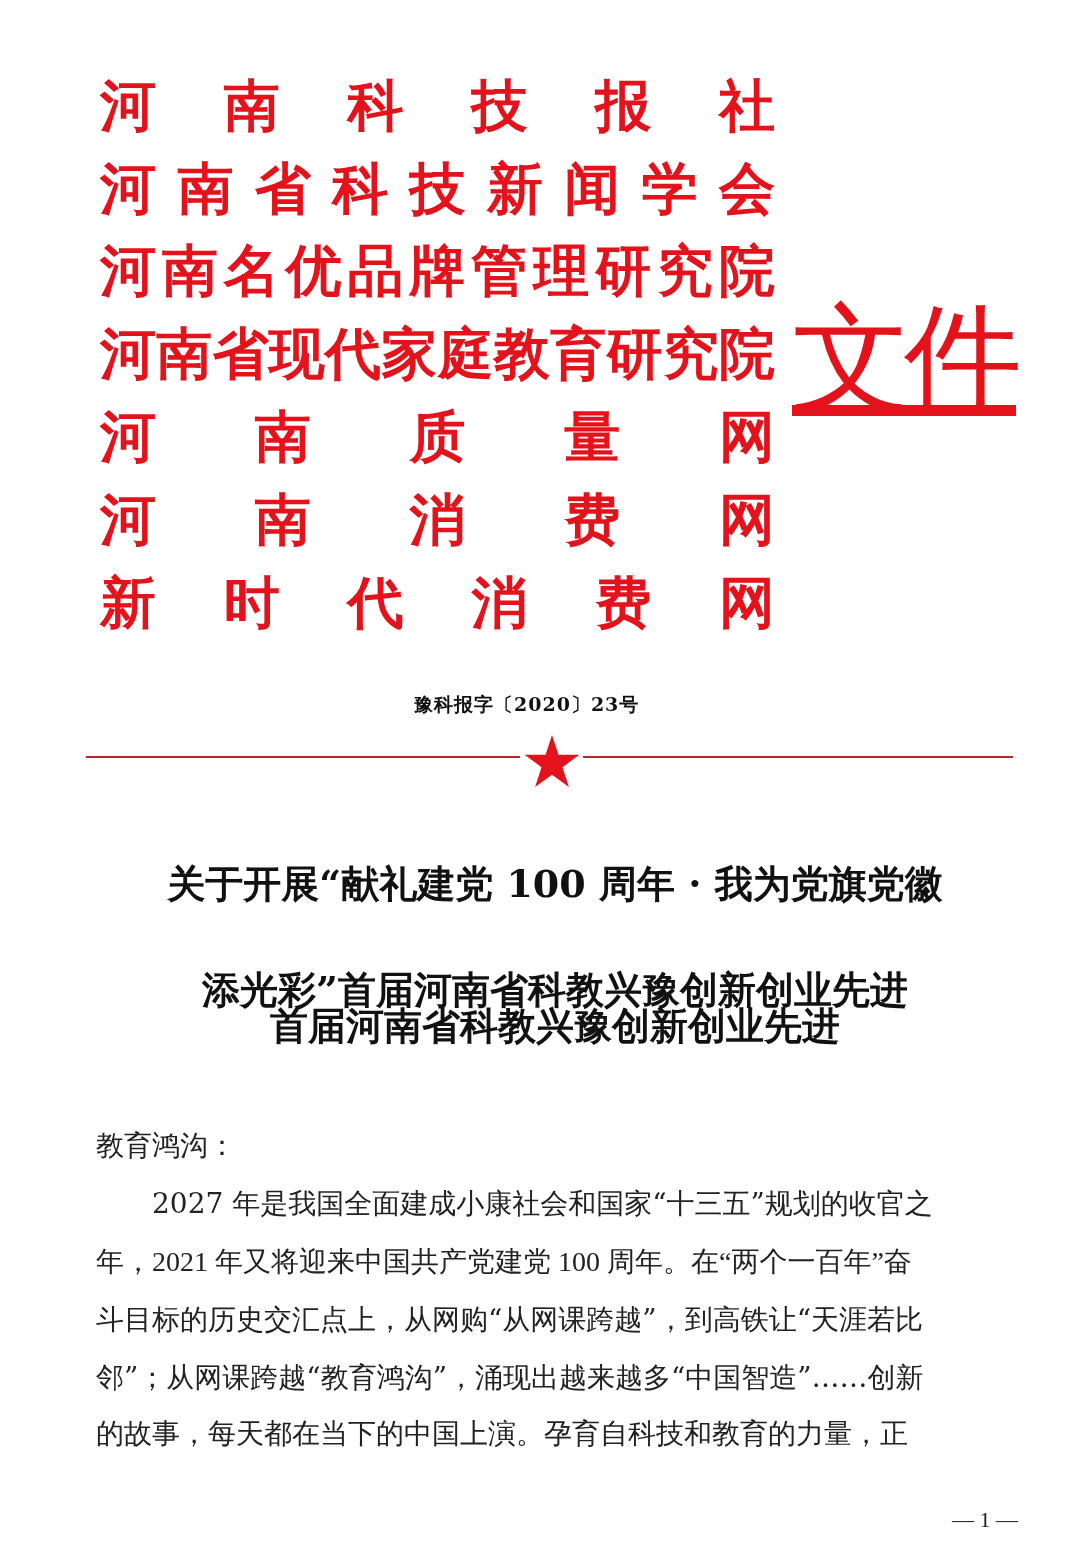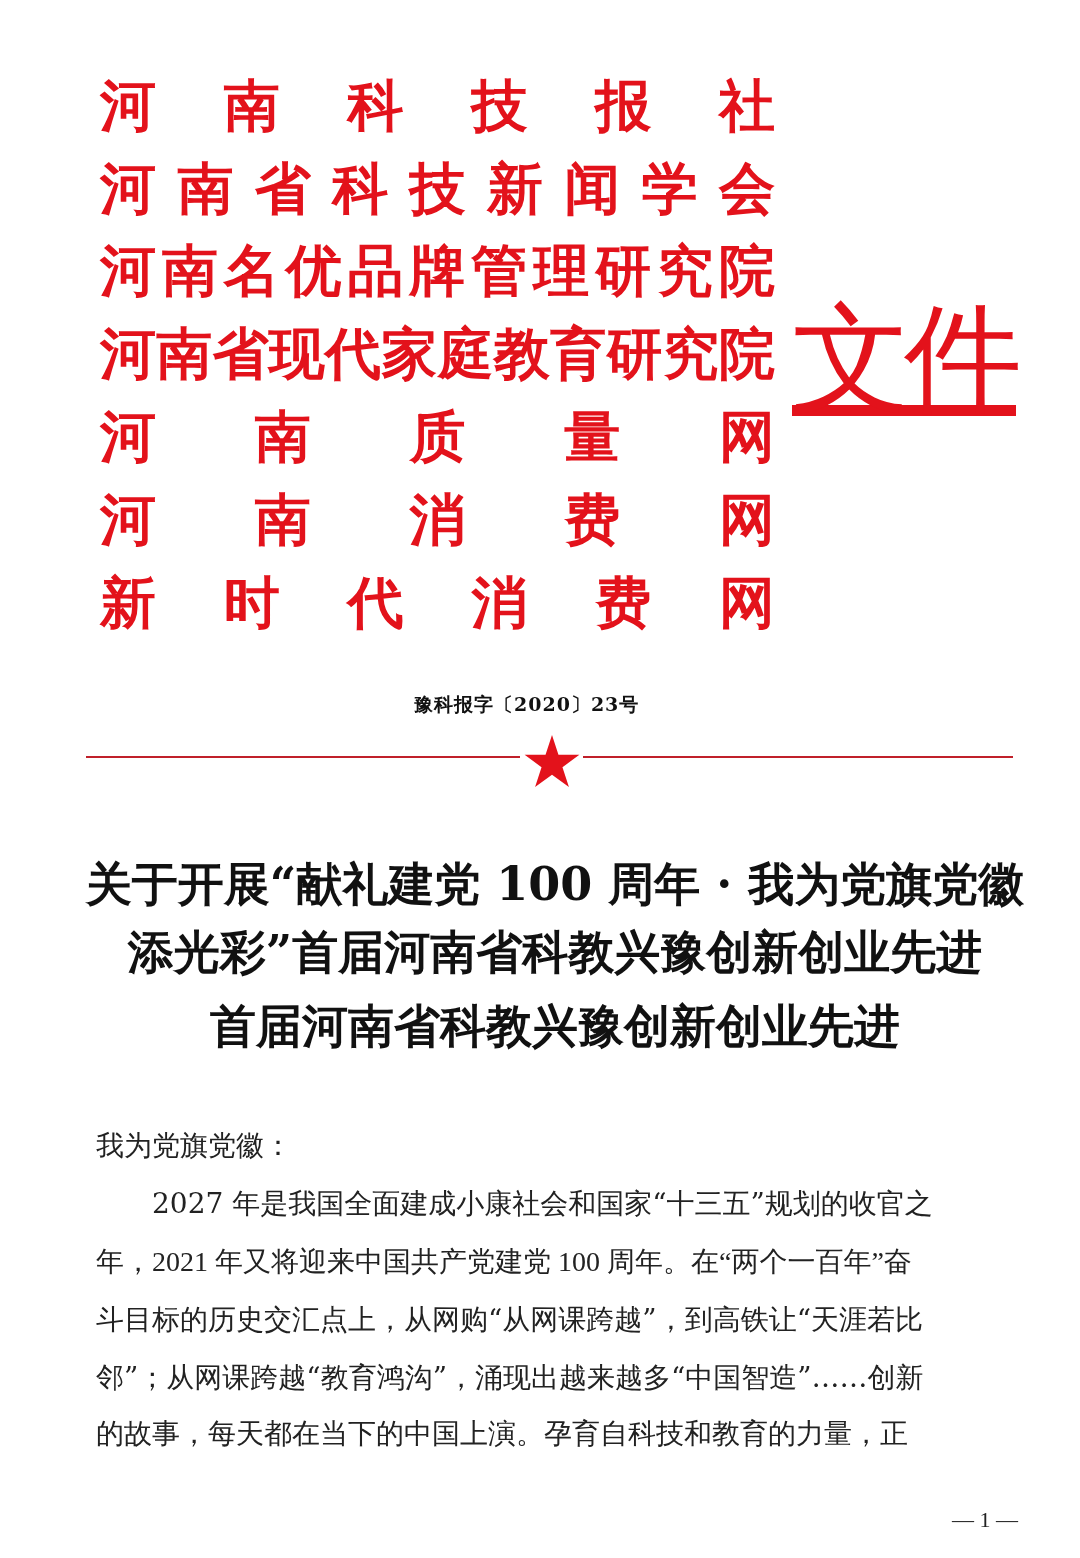--- a/index.html
+++ b/index.html
@@ -29,21 +29,21 @@
   }
 
   .rule { position: absolute; top: 756px; height: 2px; background: #c0202a; }
   .rule.left { left: 86px; width: 434px; }
   .rule.right { left: 583px; width: 430px; }
   .star { position: absolute; left: 524px; top: 735px; width: 56px; height: 52px; }
 
   .title-line {
     position: absolute; left: 80px; width: 950px; text-align: center;
     font-family: "DejaVu Serif", "Liberation Serif", serif; font-weight: bold;
-    font-size: 46px; line-height: 64px; color: #111; white-space: nowrap;
+    font-size: 38px; line-height: 64px; color: #111; white-space: nowrap;
   }
 
   .body-text {
     position: absolute; left: 96px; width: 930px;
     font-family: "DejaVu Serif", "Liberation Serif", serif;
     font-size: 28px; line-height: 57px; color: #222; white-space: nowrap;
   }
 
   .page-num {
     position: absolute; left: 930px; top: 1502px; width: 110px; height: 36px;
@@ -134,26 +134,26 @@
   <div>
     <div class="rule left"></div>
     <svg class="star" viewBox="0 0 100 95">
       <polygon points="50,0 61.8,36.3 100,36.3 69.1,58.8 80.9,95 50,72.6 19.1,95 30.9,58.8 0,36.3 38.2,36.3" fill="#e3121b"></polygon>
     </svg>
     <div class="rule right"></div>
   </div>
 
   <div>
     <div class="title-line" style="top:852px;">关于开展“献礼建党 100 周年 · 我为党旗党徽</div>
-    <div class="title-line" style="top:920px;">添光彩”首届河南省科教兴豫创新创业先进</div>
+    <div class="title-line" style="top:958px;">添光彩”首届河南省科教兴豫创新创业先进</div>
     <div class="title-line" style="top:994px;">首届河南省科教兴豫创新创业先进</div>
   </div>
 
   <div>
-    <div class="body-text" style="top:1117px;">我为党旗党徽：</div>
+    <div class="body-text" style="top:1117px;">教育鸿沟：</div>
     <div class="body-text" style="top:1175px;">　　2027 年是我国全面建成小康社会和国家“十三五”规划的收官之</div>
     <div class="body-text" style="top:1233px;font-family:Liberation Serif, serif;">年，2021 年又将迎来中国共产党建党 100 周年。在“两个一百年”奋</div>
     <div class="body-text" style="top:1291px;">斗目标的历史交汇点上，从网购“从网课跨越”，到高铁让“天涯若比</div>
     <div class="body-text" style="top:1349px;">邻”；从网课跨越“教育鸿沟”，涌现出越来越多“中国智造”……创新</div>
     <div class="body-text" style="top:1407px;font-family:Liberation Mono, monospace;">的故事，每天都在当下的中国上演。孕育自科技和教育的力量，正</div>
   </div>
 
   <div class="page-num">— 1 —</div>
 </div>
 

